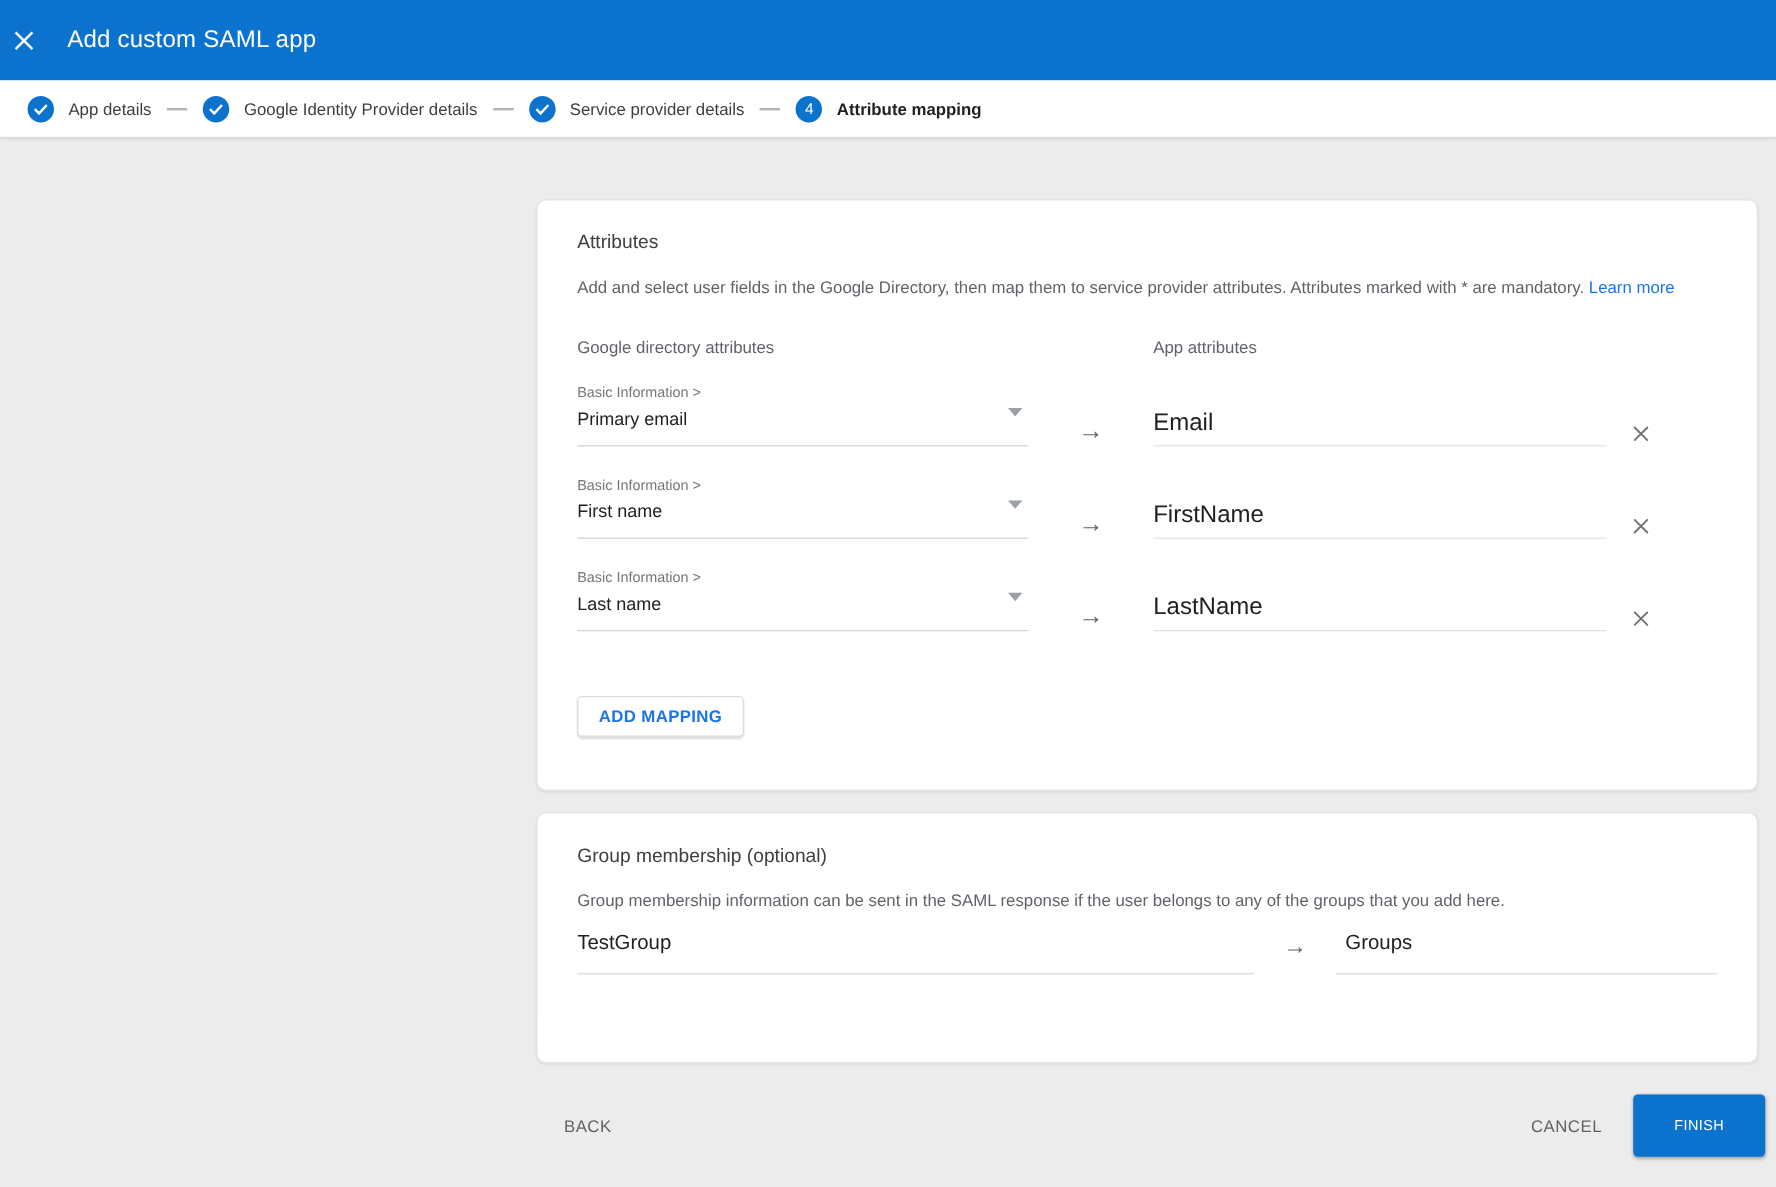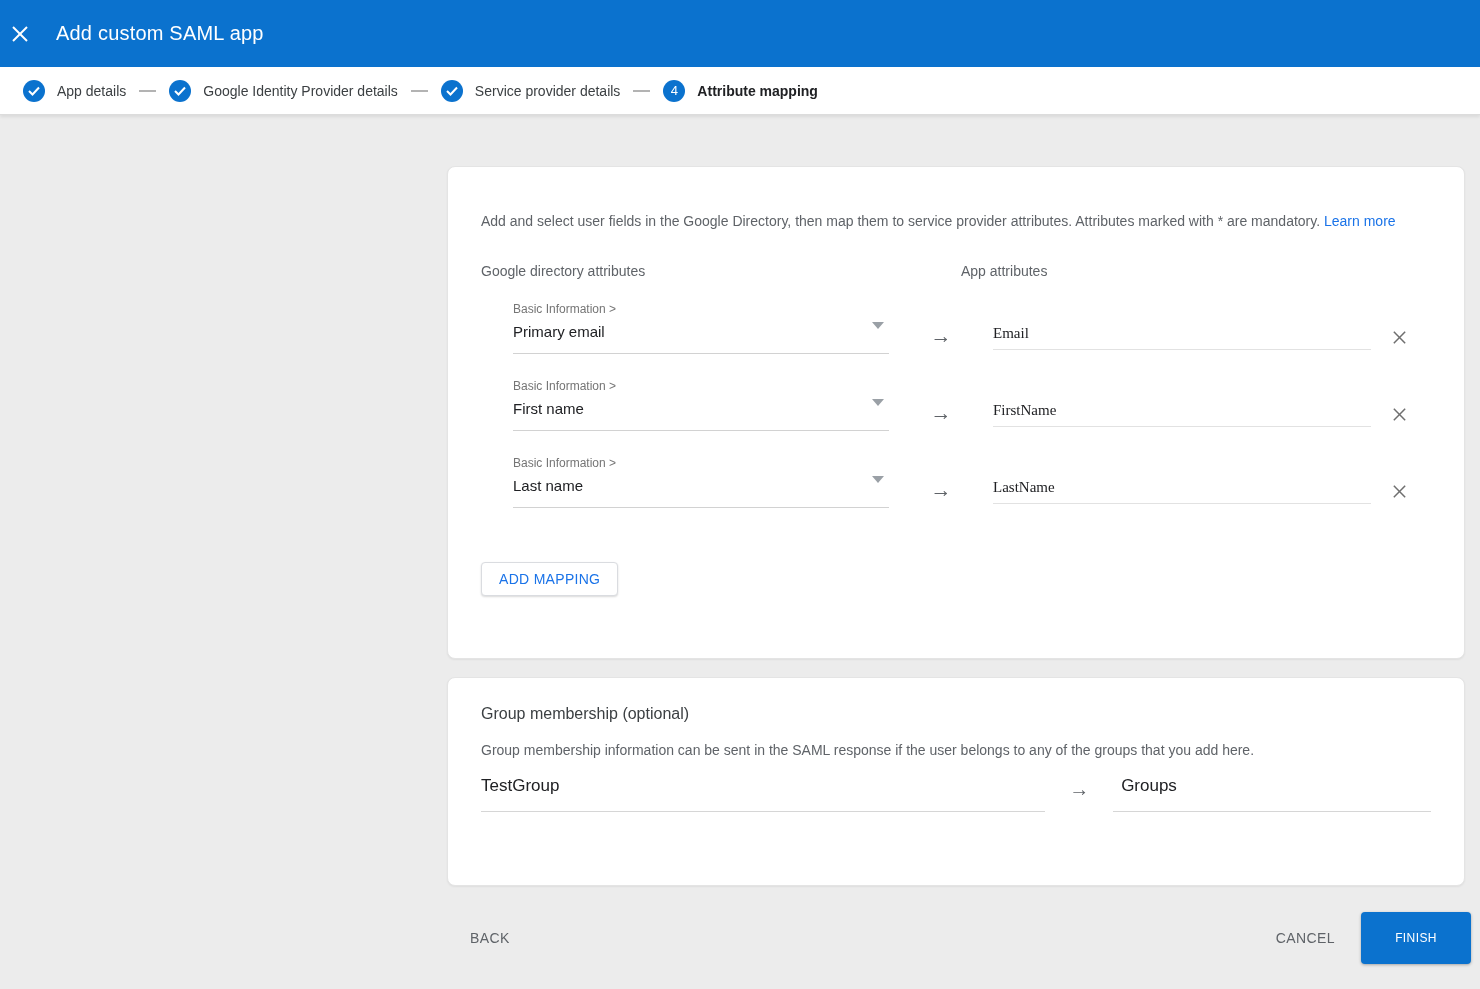--- a/index.html
+++ b/index.html
@@ -80,21 +80,21 @@
 
   .card-title { font-size: 16px; font-weight: 500; color: #3c4043; }
   .card-desc { font-size: 14px; color: #5f6368; margin-top: 17px; line-height: 20px; }
   .link { color: #1a73e8; text-decoration: none; cursor: pointer; }
 
   .col-headers { display: flex; margin-top: 32px; }
   .col-headers .h { font-size: 14px; font-weight: 400; color: #5f6368; }
   .col-left-span { width: 480px; }
   .gg-left-span { width: 636px; }
 
-  .map-row { display: flex; align-items: center; margin-top: 25px; margin-left: 32px; }
+  .map-row { display: flex; align-items: flex-end; margin-top: 25px; }
   .map-row.first { margin-top: 23px; }
 
   .dir-select {
     width: 376px;
     position: relative;
     border-bottom: 1px solid #d2d2d2;
     padding-bottom: 13px;
     cursor: pointer;
   }
   .dir-category { font-size: 12px; color: #757575; }
@@ -112,22 +112,22 @@
     font-size: 21px;
     color: #5f6368;
     padding-top: 16px;
     flex: none;
   }
   .app-input {
     width: 378px;
     border: none;
     border-bottom: 1px solid #e2e2e2;
     outline: none;
-    font-family: Liberation Serif, serif;
-    font-size: 15px;
+    font-family: Liberation Sans, sans-serif;
+    font-size: 20px;
     color: #202124;
     padding: 0 0 7px 0;
     margin-top: 19px;
     background: transparent;
   }
   .remove-btn {
     background: transparent; border: none; cursor: pointer;
     margin-left: 17px; margin-top: 19px;
     width: 22px; height: 22px;
     display: flex; align-items: center; justify-content: center;
@@ -137,21 +137,21 @@
     margin-top: 54px;
     height: 34px;
     padding: 0 17px;
     background: #ffffff;
     border: 1px solid #dadce0;
     border-radius: 4px;
     box-shadow: 0 1px 2px rgba(0,0,0,0.15);
     color: #1a73e8;
     font-family: "Liberation Sans", sans-serif;
     font-size: 14px;
-    font-weight: 400;
+    font-weight: 700;
     letter-spacing: 0.3px;
     cursor: pointer;
     text-align: center;
   }
 
   .group-row { display: flex; align-items: flex-start; margin-top: 16px; }
   .group-input {
     border: none;
     border-bottom: 1px solid #d6d6d6;
     outline: none;
@@ -238,20 +238,21 @@
     <div class="step-circle">
       <span class="num">4</span>
     </div>
     <div class="step-label">Attribute mapping</div>
   </div>
 </div>
 
 <div class="content">
 
   <div class="card card-attributes">
+    <div class="card-title">Attributes</div>
     <div class="card-desc">
       <span>Add and select user fields in the Google Directory, then map them to service provider attributes. Attributes marked with * are mandatory.</span>
       <a class="link">Learn more</a>
     </div>
 
     <div class="col-headers">
       <div class="h col-left-span">Google directory attributes</div>
       <div class="h">App attributes</div>
     </div>
 

